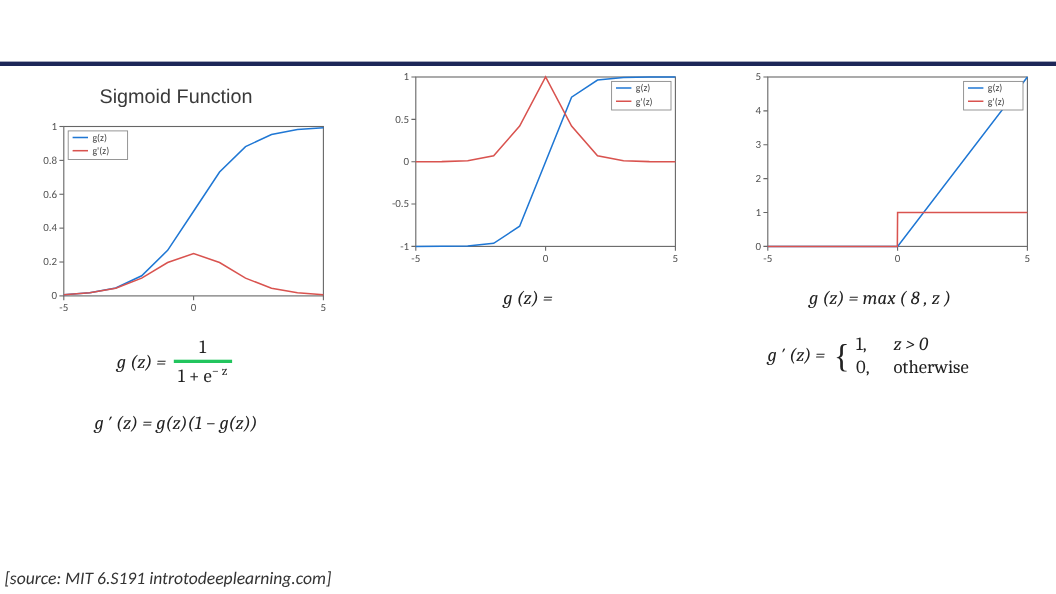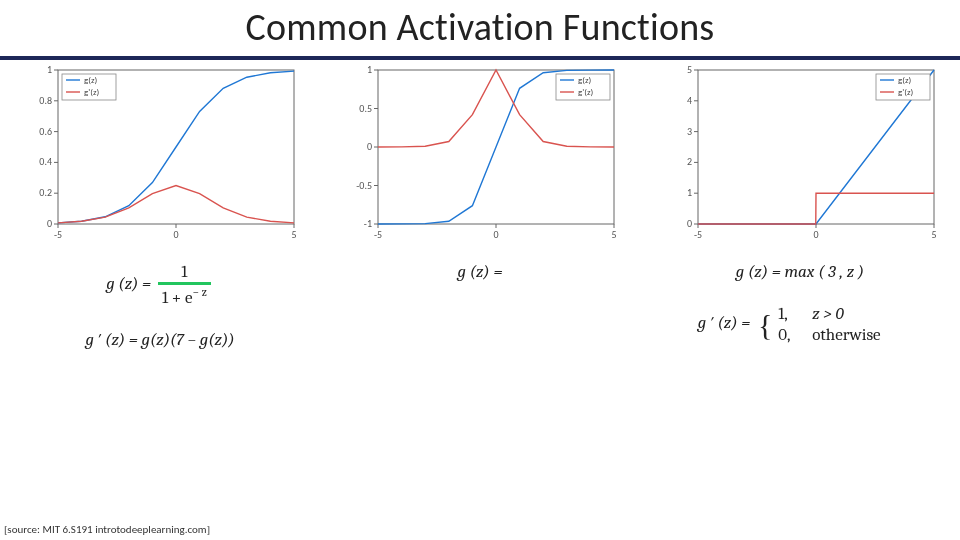--- a/index.html
+++ b/index.html
@@ -77,22 +77,23 @@
     text-align: center;
     margin: 0 3px;
   }
   .frac .num, .frac .den { display: block; padding: 0 4px; }
   .frac .den { border-top: 3px solid #22c55e; }
   sup { font-size: 0.7em; vertical-align: super; }
   .source {
     position: absolute;
     left: 4px;
     bottom: 4px;
-    font-size: 11px;
+    font-size: 16px;
     color: #333;
+    font-style: italic;
   }
   .brace {
     font-size: 30px;
     vertical-align: middle;
     display: inline-block;
     line-height: 0;
     margin: 0 2px 0 4px;
     font-family: "Cambria Math", serif;
   }
   .cases {
@@ -103,26 +104,26 @@
   .cases .cr { display: flex; }
   .cases .cl { width: 34px; }
   .cases .cc { width: 90px; }
   .it { font-style: italic; }
 </style>
 </head>
 <body>
 
 <div class="slide">
 
-  <div class="title">Common Activation Functions</div>
   <div class="rule"></div>
 
   <div class="row">
 
     <div class="panel">
+      <div class="panel-title">Sigmoid Function</div>
       <div class="chart-box"><svg viewBox="0 0 280 180">
             <rect x="38" y="6" width="236" height="154" fill="none" stroke="#666" stroke-width="1"></rect>
             <line x1="34" x2="38" y1="160" y2="160" stroke="#666"></line>
             <text x="32" y="163" text-anchor="end" font-size="10" fill="#555">0</text>
             <line x1="34" x2="38" y1="129.2" y2="129.2" stroke="#666"></line>
             <text x="32" y="132.2" text-anchor="end" font-size="10" fill="#555">0.2</text>
             <line x1="34" x2="38" y1="98.4" y2="98.4" stroke="#666"></line>
             <text x="32" y="101.4" text-anchor="end" font-size="10" fill="#555">0.4</text>
             <line x1="34" x2="38" y1="67.60000000000001" y2="67.60000000000001" stroke="#666"></line>
             <text x="32" y="70.60000000000001" text-anchor="end" font-size="10" fill="#555">0.6</text>
@@ -147,21 +148,21 @@
       <div class="formula-block">
         <div>
           <span class="it">g (z) = </span>
           <span class="frac">
             <span class="num">1</span>
             <span class="den">
               <span>1 + e</span><sup>− z</sup>
             </span>
           </span>
         </div>
-        <div class="line2 it">g ′ (z) =  g(z)(7 − g(z))</div>
+        <div class="line2 it">g ′ (z) =  g(z)(1 − g(z))</div>
       </div>
     </div>
 
     <div class="panel">
       <div class="chart-box"><svg viewBox="0 0 280 180">
             <rect x="38" y="6" width="236" height="154" fill="none" stroke="#666" stroke-width="1"></rect>
             <line x1="34" x2="38" y1="160" y2="160" stroke="#666"></line>
             <text x="32" y="163" text-anchor="end" font-size="10" fill="#555">-1</text>
             <line x1="34" x2="38" y1="121.5" y2="121.5" stroke="#666"></line>
             <text x="32" y="124.5" text-anchor="end" font-size="10" fill="#555">-0.5</text>
@@ -215,21 +216,21 @@
             <text x="274" y="174" text-anchor="middle" font-size="10" fill="#555">5</text>
             <path d="M38 160 L156 160 L274 6 " fill="none" stroke="#1f77d4" stroke-width="1.4"></path>
             <path d="M38 160 L155.764 160 L156 129.2 L274 129.2 " fill="none" stroke="#d9534f" stroke-width="1.4"></path>
             <rect x="216" y="10" width="54" height="26" fill="#fff" stroke="#888" stroke-width="0.8"></rect>
             <line x1="220" x2="234" y1="16" y2="16" stroke="#1f77d4" stroke-width="1.4"></line>
             <text x="238" y="19" font-size="9" fill="#444">g(z)</text>
             <line x1="220" x2="234" y1="28" y2="28" stroke="#d9534f" stroke-width="1.4"></line>
             <text x="238" y="31" font-size="9" fill="#444">g'(z)</text>
           </svg></div>
       <div class="formula-block">
-        <div class="it">g (z) =  max ( 3 , z )</div>
+        <div class="it">g (z) =  max ( 8 , z )</div>
         <div class="line2">
           <span class="it">g ′ (z) = </span>
           <span class="brace">{</span>
           <span class="cases">
             <span class="cr">
                 <span class="cl">1,</span>
                 <span class="cc it">z &gt; 0</span>
               </span>
             <span class="cr">
                 <span class="cl">0,</span>

